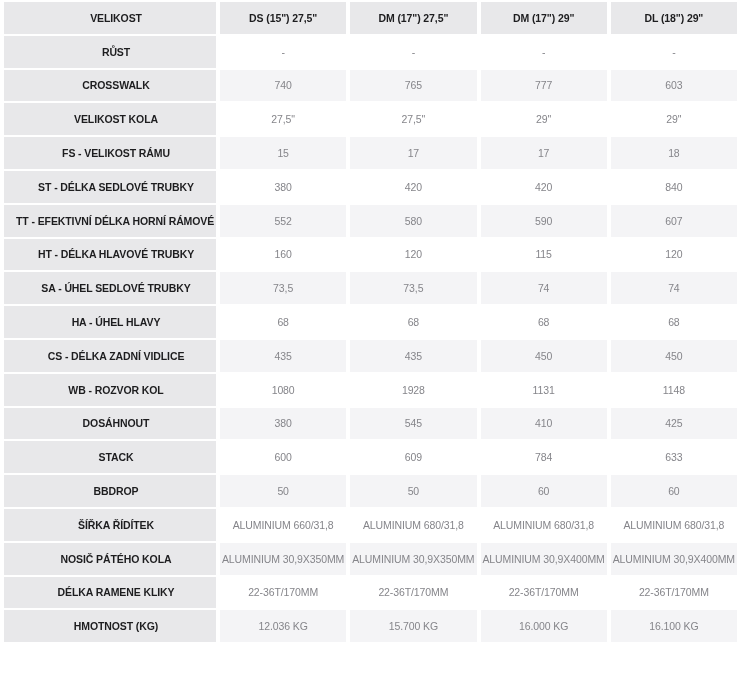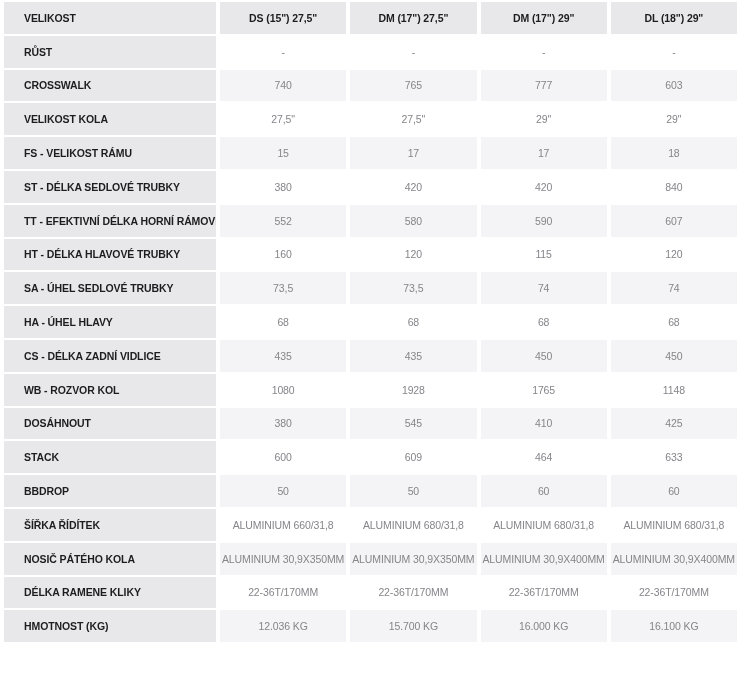--- a/index.html
+++ b/index.html
@@ -34,22 +34,22 @@
     color: #1d1d1f;
     font-weight: 700;
     text-align: center;
     text-transform: uppercase;
   }
   thead th.label-cell,
   tbody td.label-cell {
     background: #e8e8ea;
     color: #1d1d1f;
     font-weight: 700;
-    text-align: left;
-    padding-left: 20px;
+    text-align: center;
+    padding-left: 12px;
     text-transform: uppercase;
     overflow: hidden;
   }
   tbody td.value-cell {
     background: #ffffff;
     color: #85858a;
     text-align: center;
     font-weight: 400;
   }
   tbody tr:nth-child(even) td.value-cell {
@@ -155,37 +155,37 @@
     <td class="value-cell">435</td>
     <td class="value-cell">435</td>
     <td class="value-cell">450</td>
     <td class="value-cell">450</td>
   </tr>
 
   <tr>
     <td class="label-cell">WB - ROZVOR KOL</td>
     <td class="value-cell">1080</td>
     <td class="value-cell">1928</td>
-    <td class="value-cell">1765</td>
+    <td class="value-cell">1131</td>
     <td class="value-cell">1148</td>
   </tr>
 
   <tr>
     <td class="label-cell">DOSÁHNOUT</td>
     <td class="value-cell">380</td>
     <td class="value-cell">545</td>
     <td class="value-cell">410</td>
     <td class="value-cell">425</td>
   </tr>
 
   <tr>
     <td class="label-cell">STACK</td>
     <td class="value-cell">600</td>
     <td class="value-cell">609</td>
-    <td class="value-cell">464</td>
+    <td class="value-cell">784</td>
     <td class="value-cell">633</td>
   </tr>
 
   <tr>
     <td class="label-cell">BBDROP</td>
     <td class="value-cell">50</td>
     <td class="value-cell">50</td>
     <td class="value-cell">60</td>
     <td class="value-cell">60</td>
   </tr>

